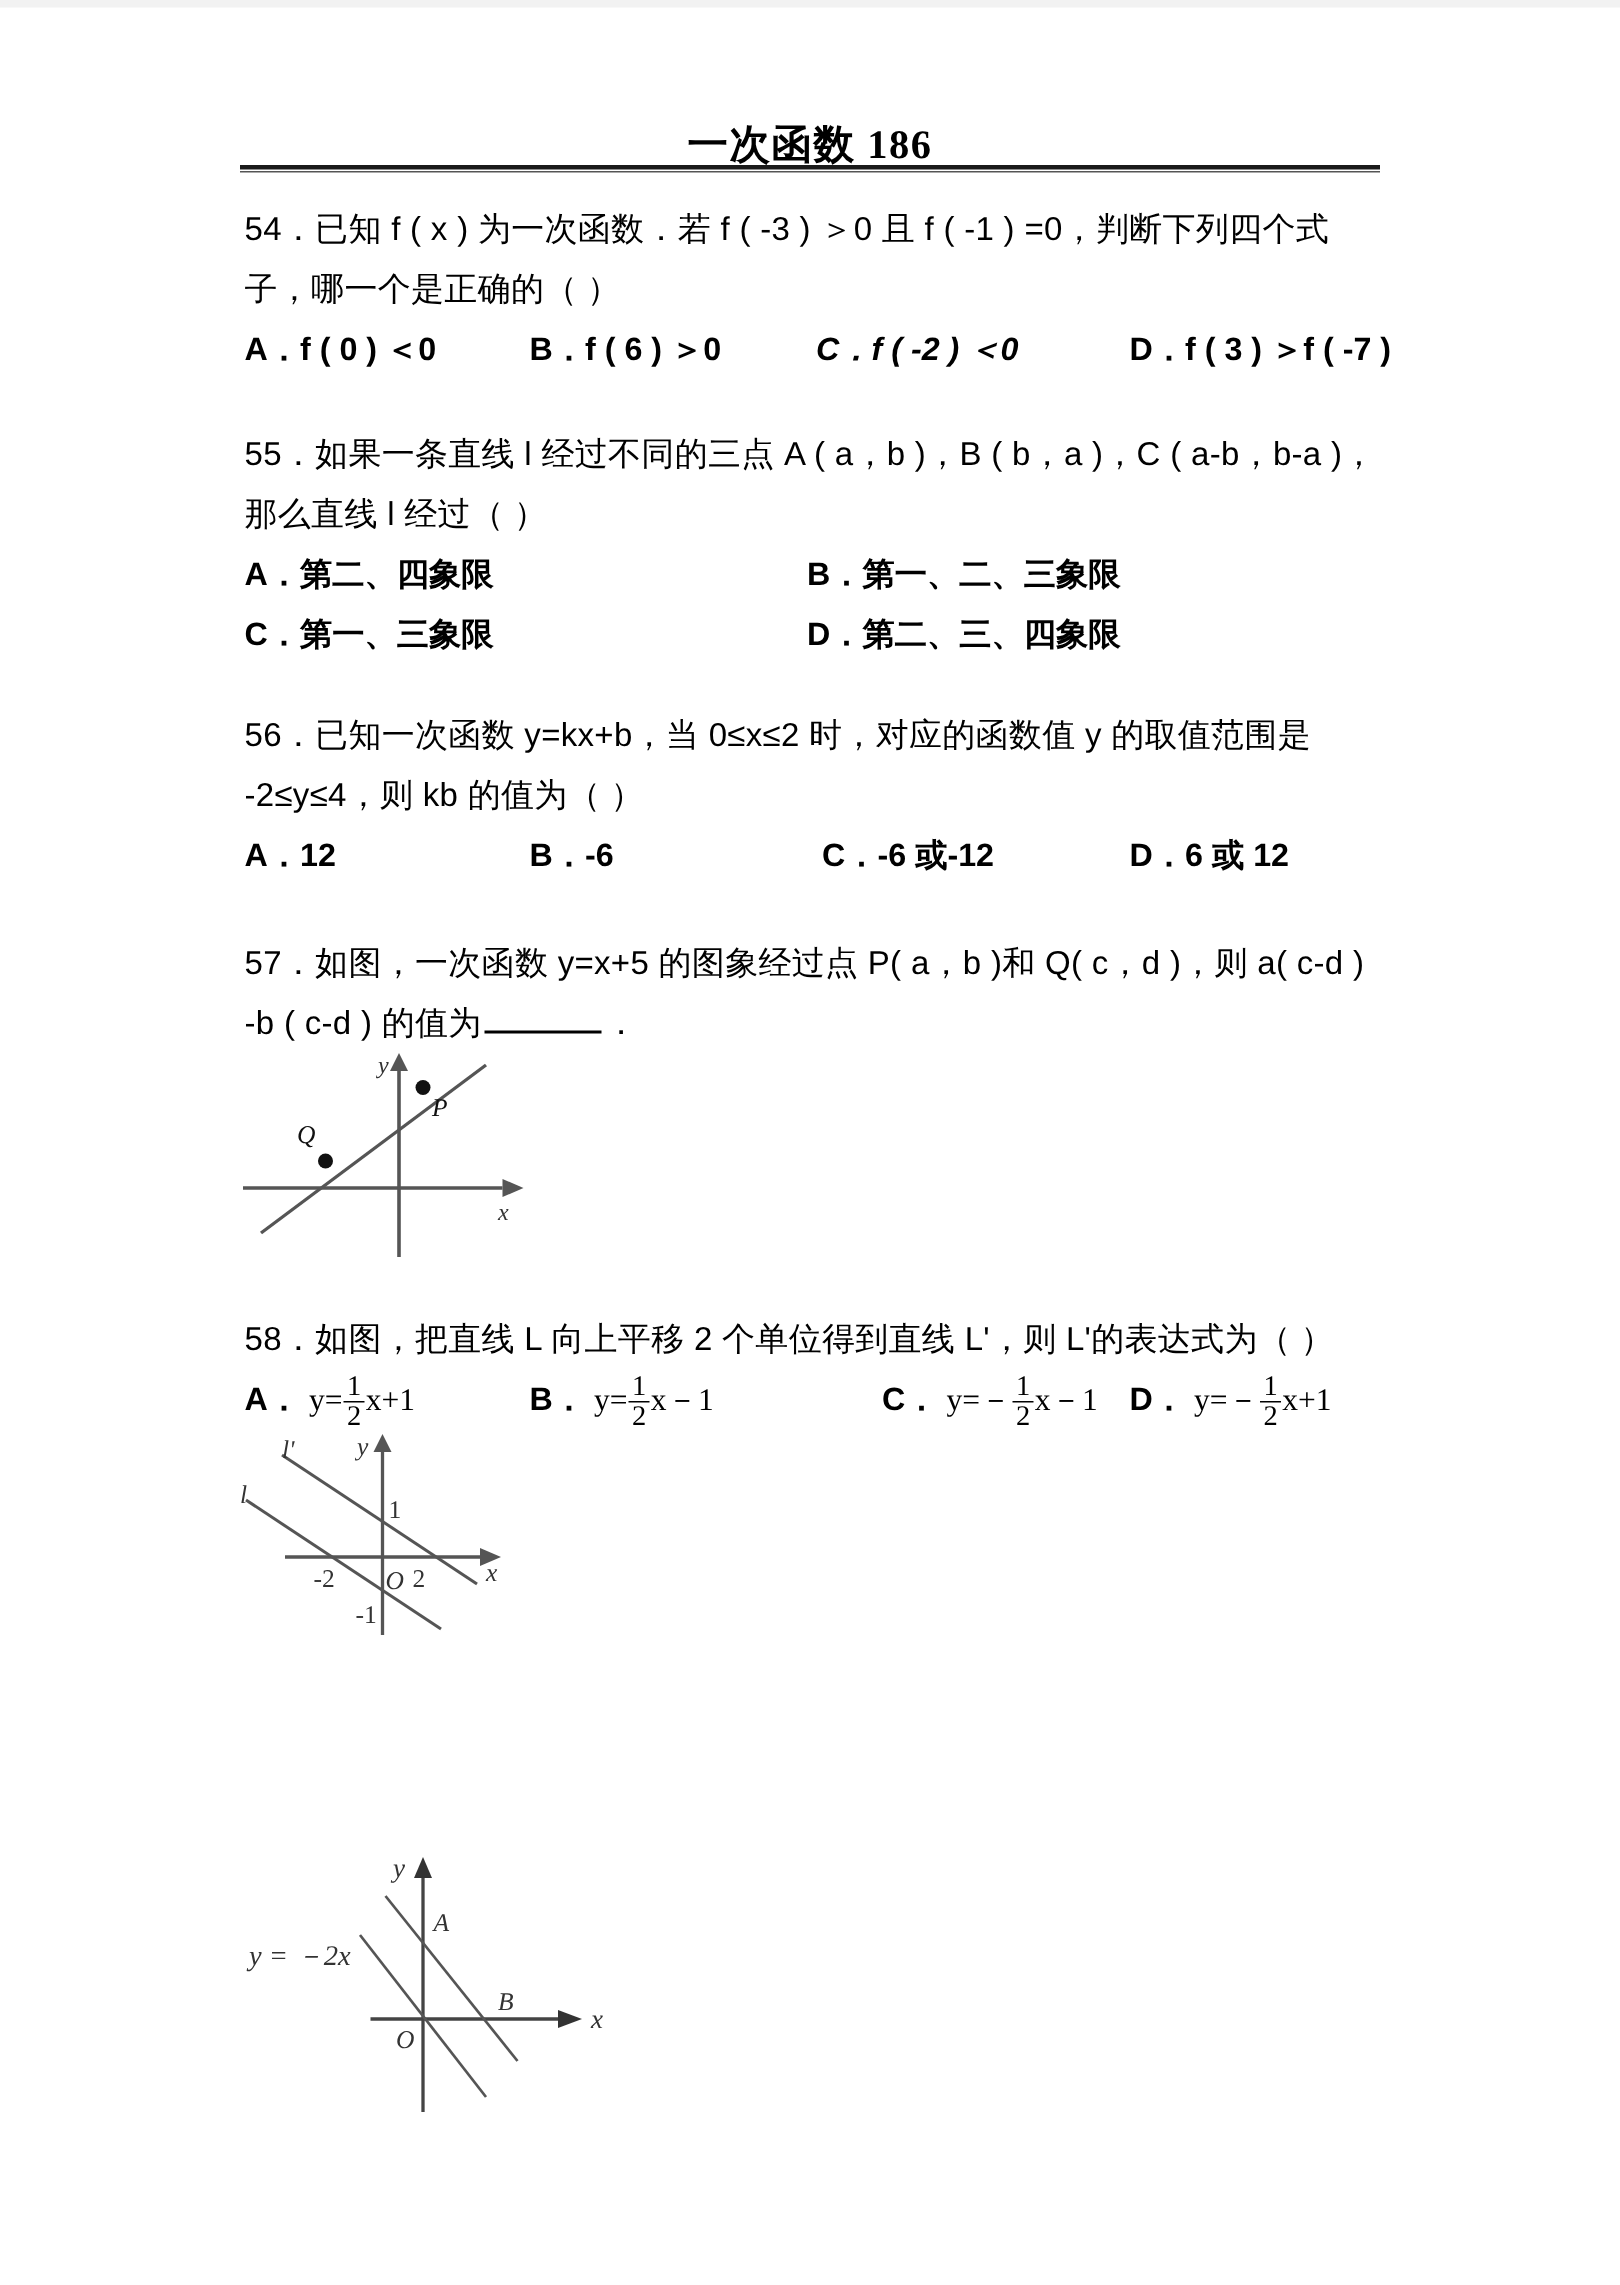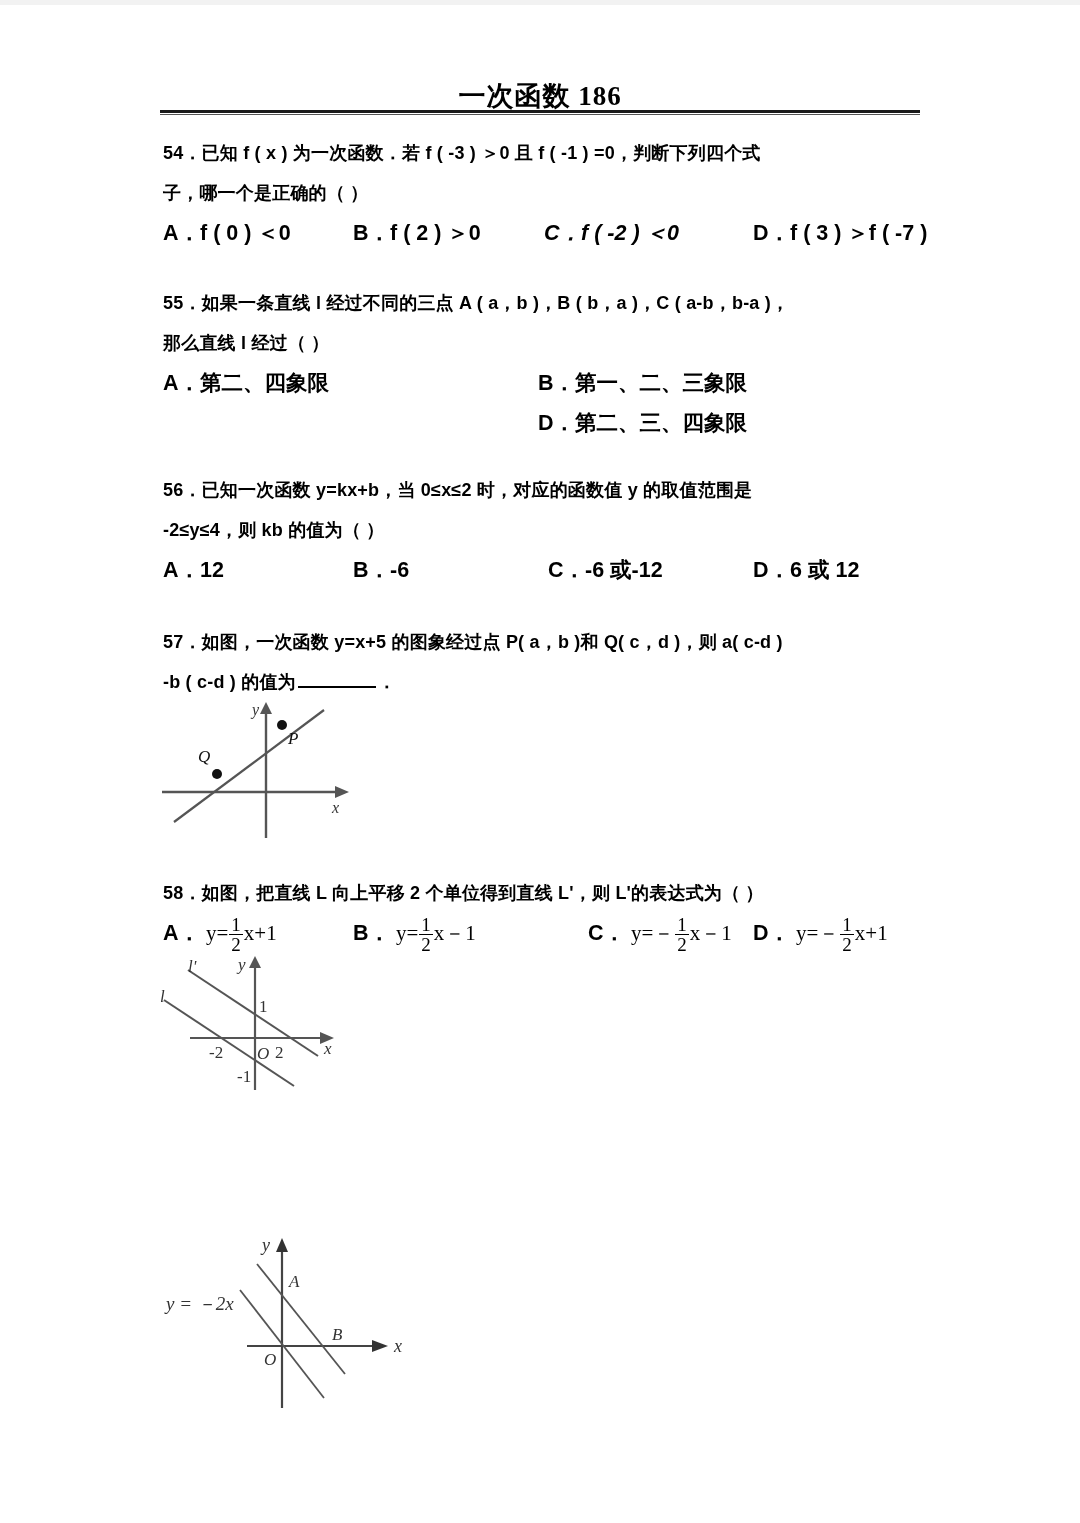--- a/index.html
+++ b/index.html
@@ -64,22 +64,22 @@
     background: #555555;
   }
 
   
   .q-block {
     position: absolute;
     left: 163px;
     width: 790px;
   }
   .q-line {
-    font-weight: bold;
-    font-size: 18px;
+    font-weight: normal;
+    font-size: 22px;
     line-height: 40px;
     white-space: nowrap;
     letter-spacing: 0.2px;
   }
 
   .opt-row {
     position: relative;
     height: 40px;
     font-weight: bold;
     font-size: 21.5px;
@@ -145,34 +145,35 @@
   <div class="header-rule">
     <div class="thick"></div>
     <div class="thin"></div>
   </div>
 
   <div class="q-block" style="top: 133px;">
     <div class="q-line">54．已知 f ( x ) 为一次函数．若 f ( -3 ) ＞0 且 f ( -1 ) =0，判断下列四个式</div>
     <div class="q-line">子，哪一个是正确的（        ）</div>
     <div class="opt-row">
       <span class="opt" style="left:0px;">A．f ( 0 ) ＜0</span>
-      <span class="opt" style="left:190px;">B．f ( 2 ) ＞0</span>
+      <span class="opt" style="left:190px;">B．f ( 6 ) ＞0</span>
       <span class="opt" style="left:381px;font-style:italic;">C．f ( -2 ) ＜0</span>
       <span class="opt" style="left:590px;">D．f ( 3 ) ＞f ( -7 )</span>
     </div>
   </div>
 
   <div class="q-block" style="top: 283px;">
     <div class="q-line">55．如果一条直线 l 经过不同的三点 A ( a，b )，B ( b，a )，C ( a-b，b-a )，</div>
     <div class="q-line">那么直线 l 经过（        ）</div>
     <div class="opt-row">
       <span class="opt" style="left:0px;">A．第二、四象限</span>
       <span class="opt" style="left:375px;">B．第一、二、三象限</span>
     </div>
     <div class="opt-row">
+      <span class="opt" style="left:0px;">C．第一、三象限</span>
       <span class="opt" style="left:375px;">D．第二、三、四象限</span>
     </div>
   </div>
 
   <div class="q-block" style="top: 470px;">
     <div class="q-line">56．已知一次函数 y=kx+b，当 0≤x≤2 时，对应的函数值 y 的取值范围是</div>
     <div class="q-line">-2≤y≤4，则 kb 的值为（        ）</div>
     <div class="opt-row">
       <span class="opt" style="left:0px;">A．12</span>
       <span class="opt" style="left:190px;">B．-6</span>

